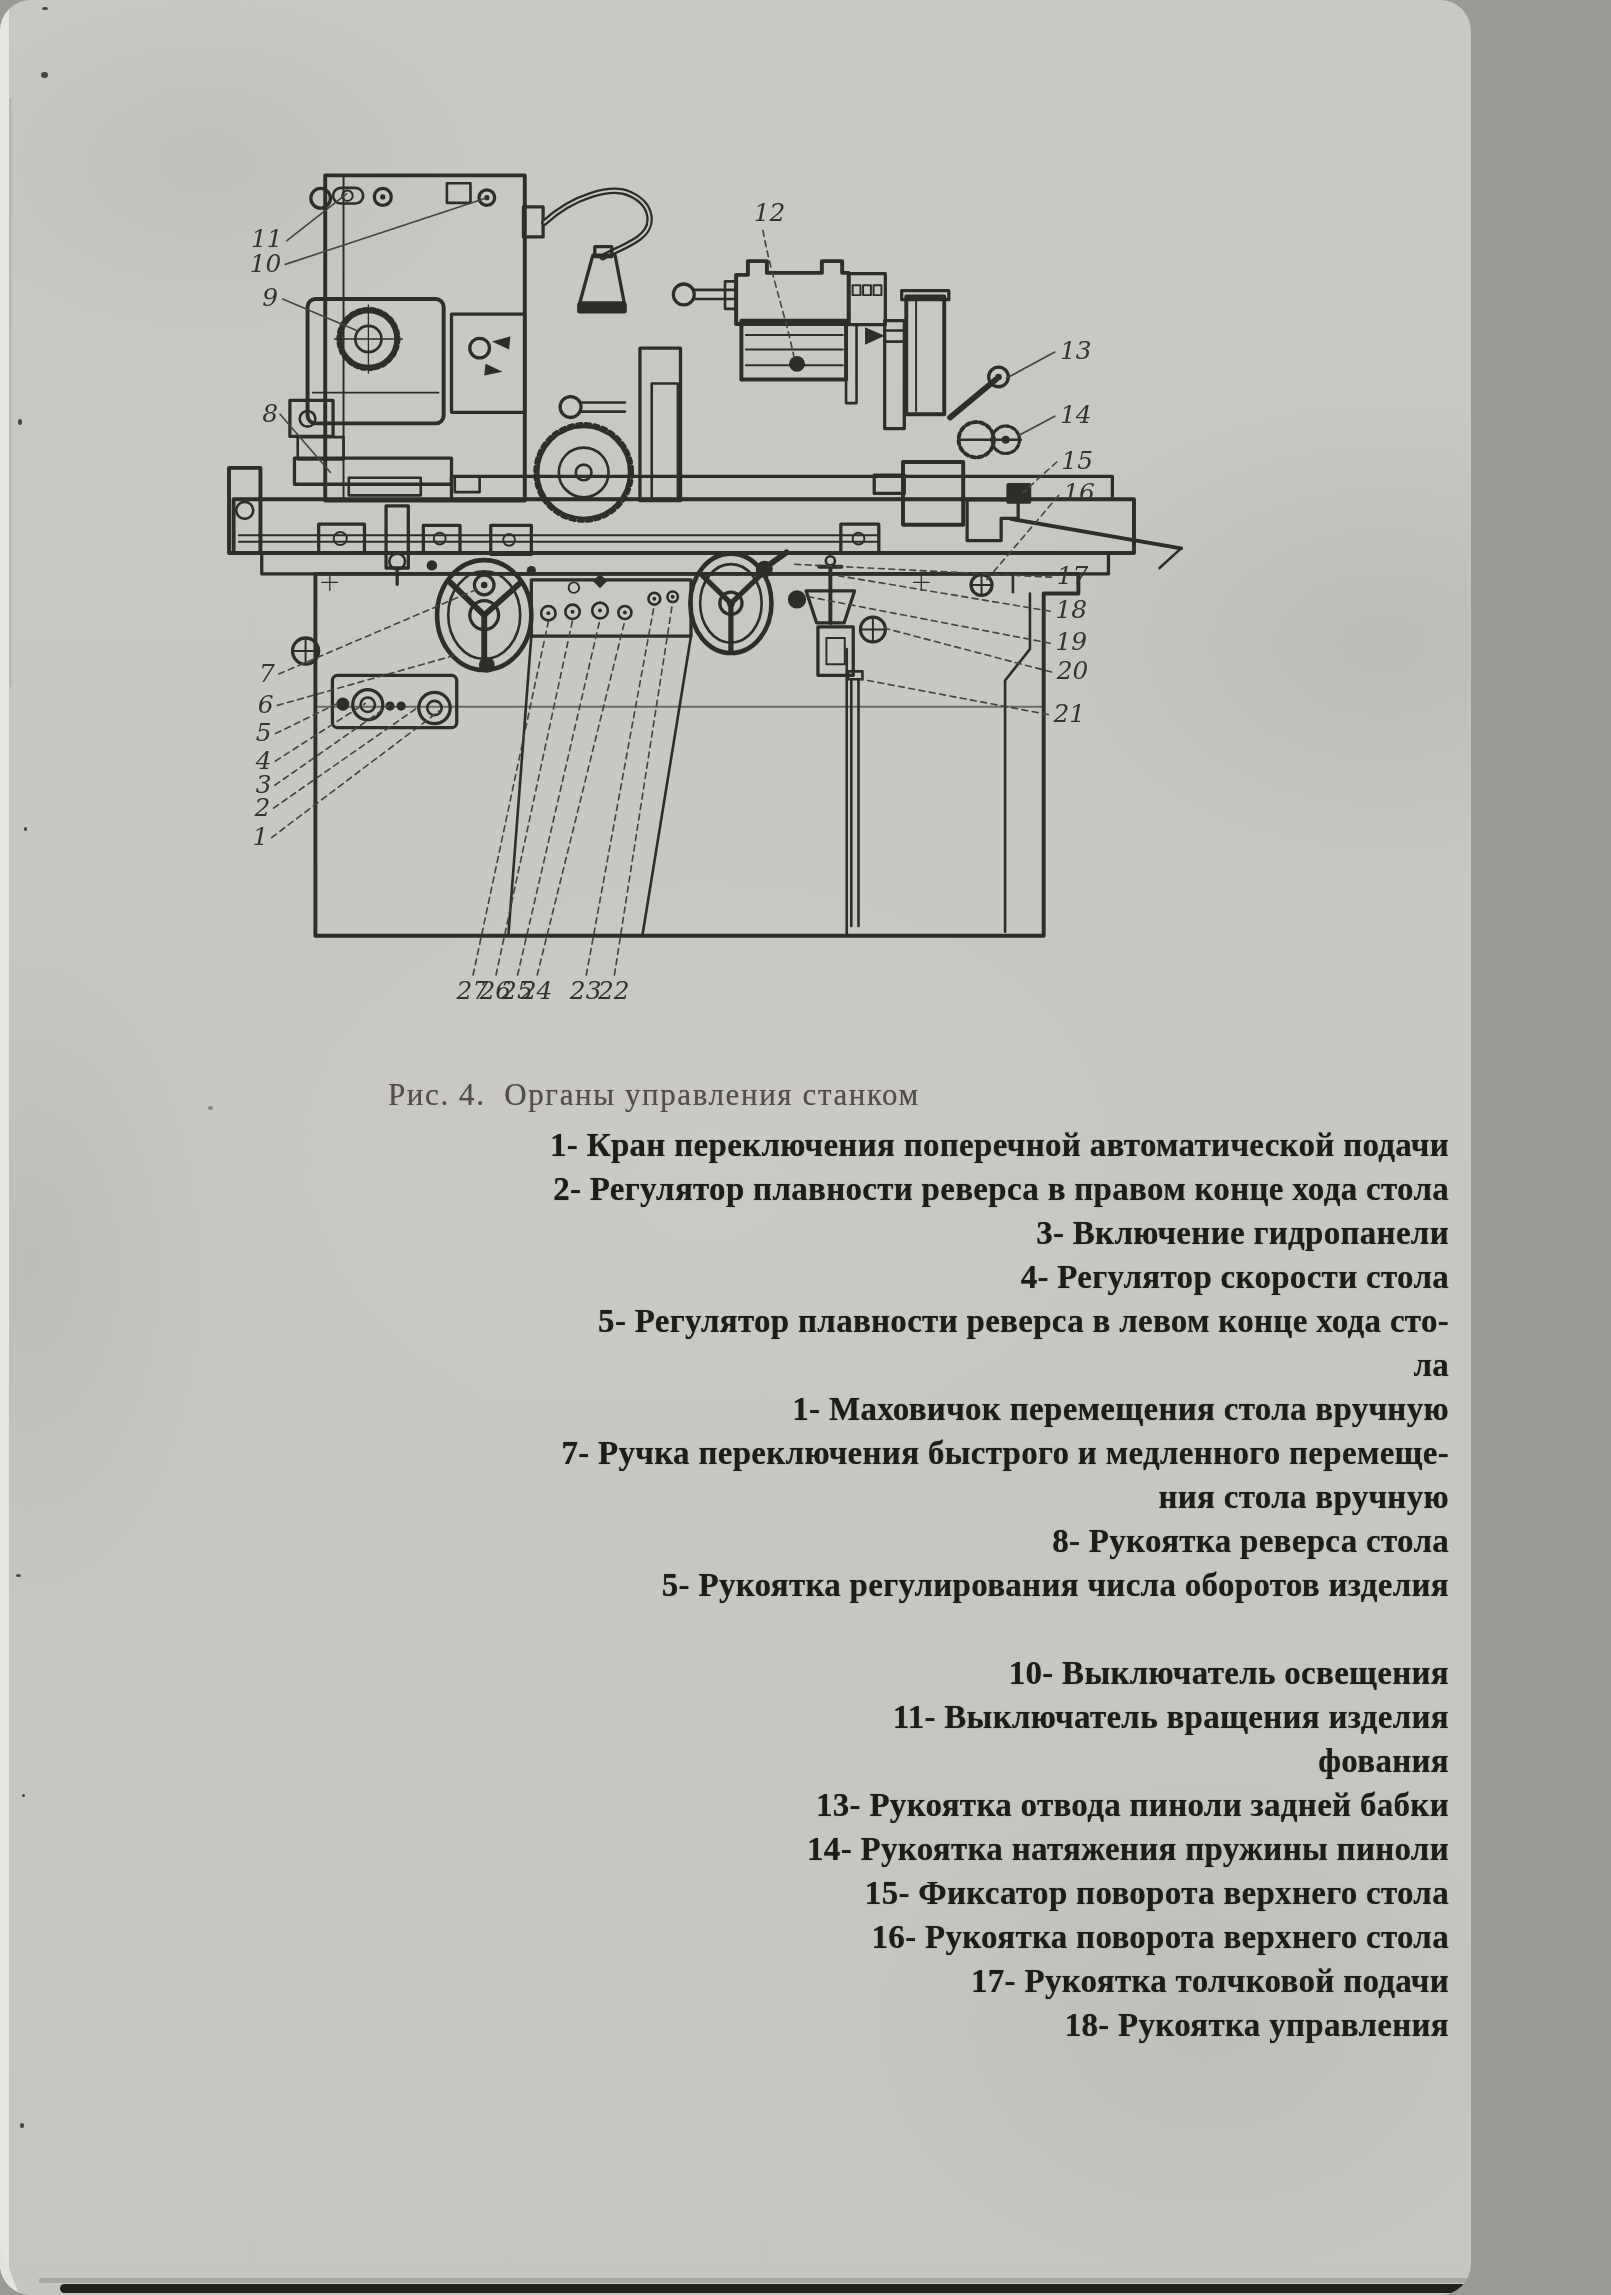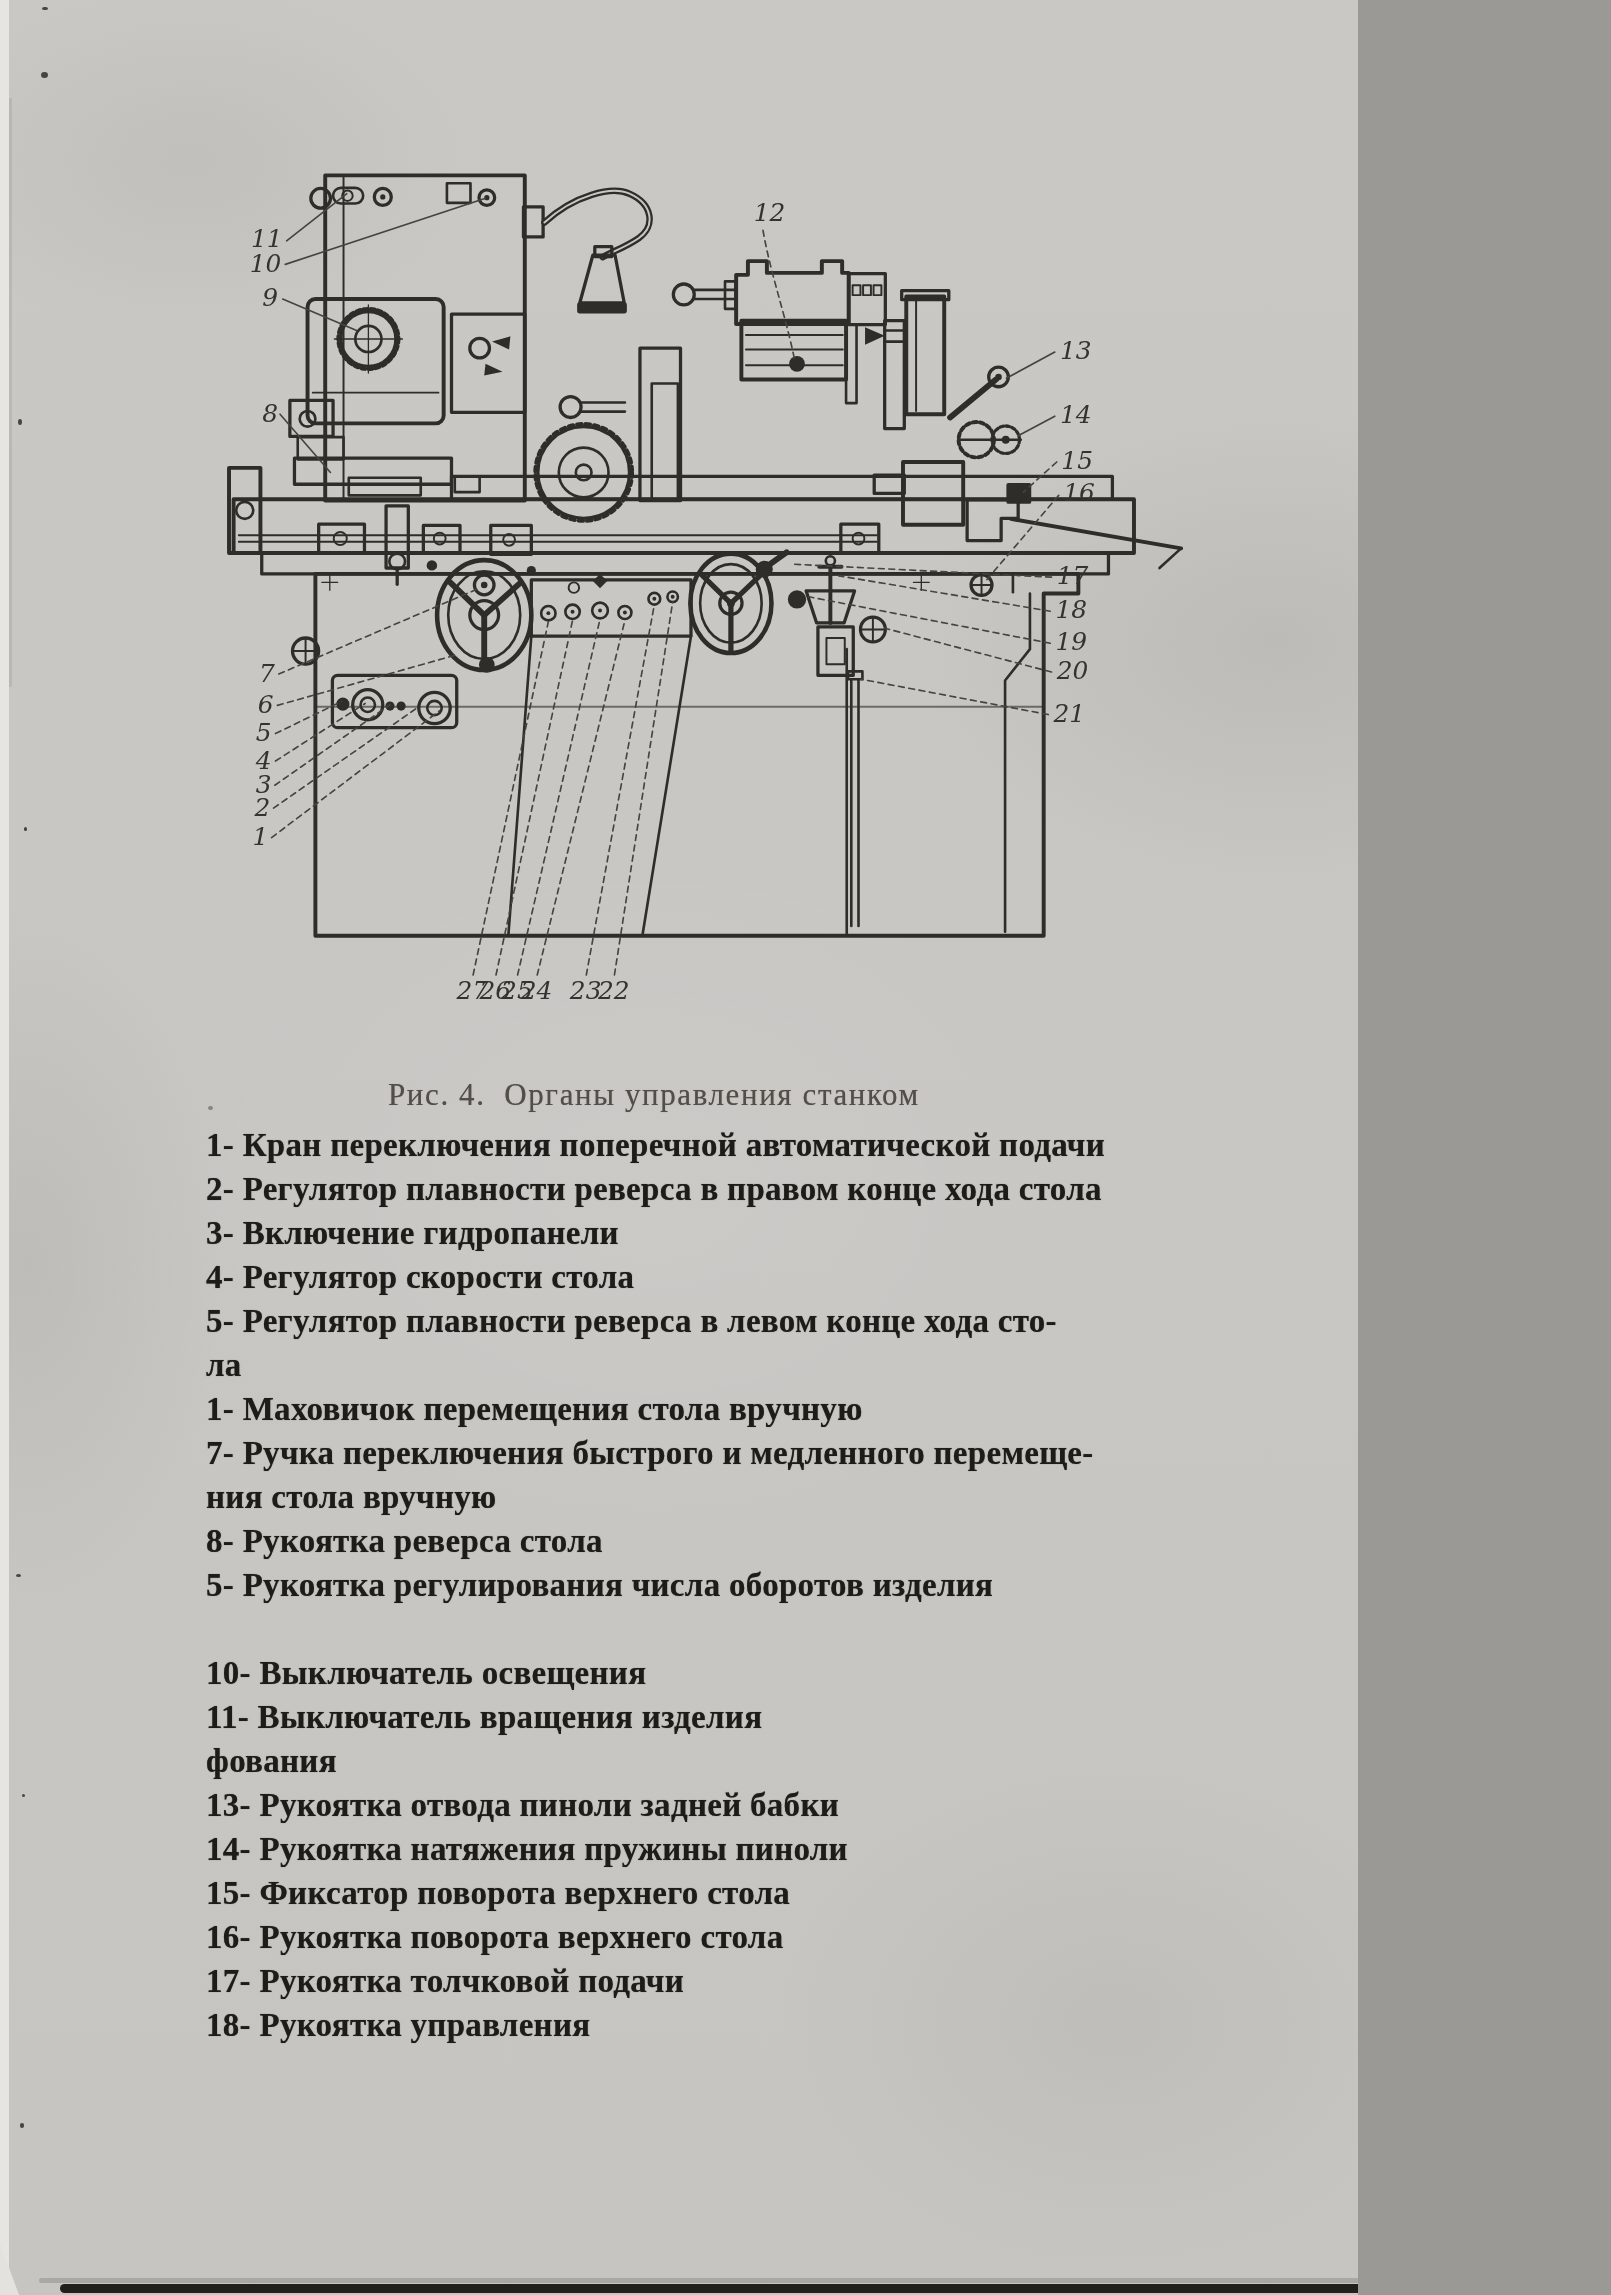--- a/index.html
+++ b/index.html
@@ -1,25 +1,26 @@
 <!DOCTYPE html>
 <html style="font-size:10.5px"><head>
 <meta charset="utf-8">
 <style>
   html,body{margin:0;padding:0;background:#9a9996;}
   #page{
-    position:relative;width:1358px;height:2295px;overflow:hidden;
+    position:relative;width:1471px;height:2295px;overflow:hidden;
     background:
       radial-gradient(ellipse 458px 294px at 14% 7%, rgba(118,116,110,.10), transparent 60%),
       radial-gradient(ellipse 589px 393px at 94% 28%, rgba(108,106,100,.13), transparent 62%),
       radial-gradient(ellipse 720px 523px at 48% 52%, rgba(255,255,255,.06), transparent 70%),
       radial-gradient(ellipse 523px 393px at 82% 88%, rgba(112,110,104,.09), transparent 65%),
       radial-gradient(ellipse 327px 589px at 2% 55%, rgba(100,98,94,.10), transparent 60%),
       linear-gradient(#c9c8c5,#c6c5c2);
     font-family:"Liberation Serif","DejaVu Serif",serif;
+    border-radius:31px;
   }
   
   .edge-left{position:absolute;left:0;top:0;width:8.5px;height:2295px;background:#e6e5e2;}
   .edge-left2{position:absolute;left:8.5px;top:98px;width:3.9px;height:589px;background:#adaca8;opacity:.55;}
   .edge-bottom{position:absolute;left:60px;top:2284px;width:1495px;height:8.5px;background:#21201d;border-radius:4.6px;}
   .edge-bottom2{position:absolute;left:39px;top:2278px;width:1531px;height:5.2px;background:#8d8c88;opacity:.5;border-radius:2.6px;}
   .corner-tear{position:absolute;left:0;top:2243px;width:0;height:0;border-left:19.6px solid #e3e2df;border-top:52px solid transparent;}
   .speck{position:absolute;background:#46453f;border-radius:50%;}
 
   .figure-svg{position:absolute;left:0;top:0;}
@@ -28,20 +29,21 @@
     position:absolute;left:388px;top:1077px;
     font-family:Liberation Serif, serif;
     font-size:31px;letter-spacing:1.6px;color:#524f49;white-space:pre;
     text-shadow:0 0 0.7px rgba(70,68,62,.6);
   }
   .legend{
     position:absolute;left:206px;top:1123px;width:1243px;
     font-size:33px;font-weight:700;line-height:44px;color:#1d1c19;
     letter-spacing:0.3px;white-space:nowrap;
     text-shadow:0 0 0.9px rgba(25,24,20,.6);
+    text-align:right;
   }
   .legend .ln{height:44px;}
   text.co{
     font-family:"DejaVu Serif","Liberation Serif",serif;
     font-style:italic;font-size:38px;fill:#34332d;
   }
 </style>
 </head>
 <body>
 

